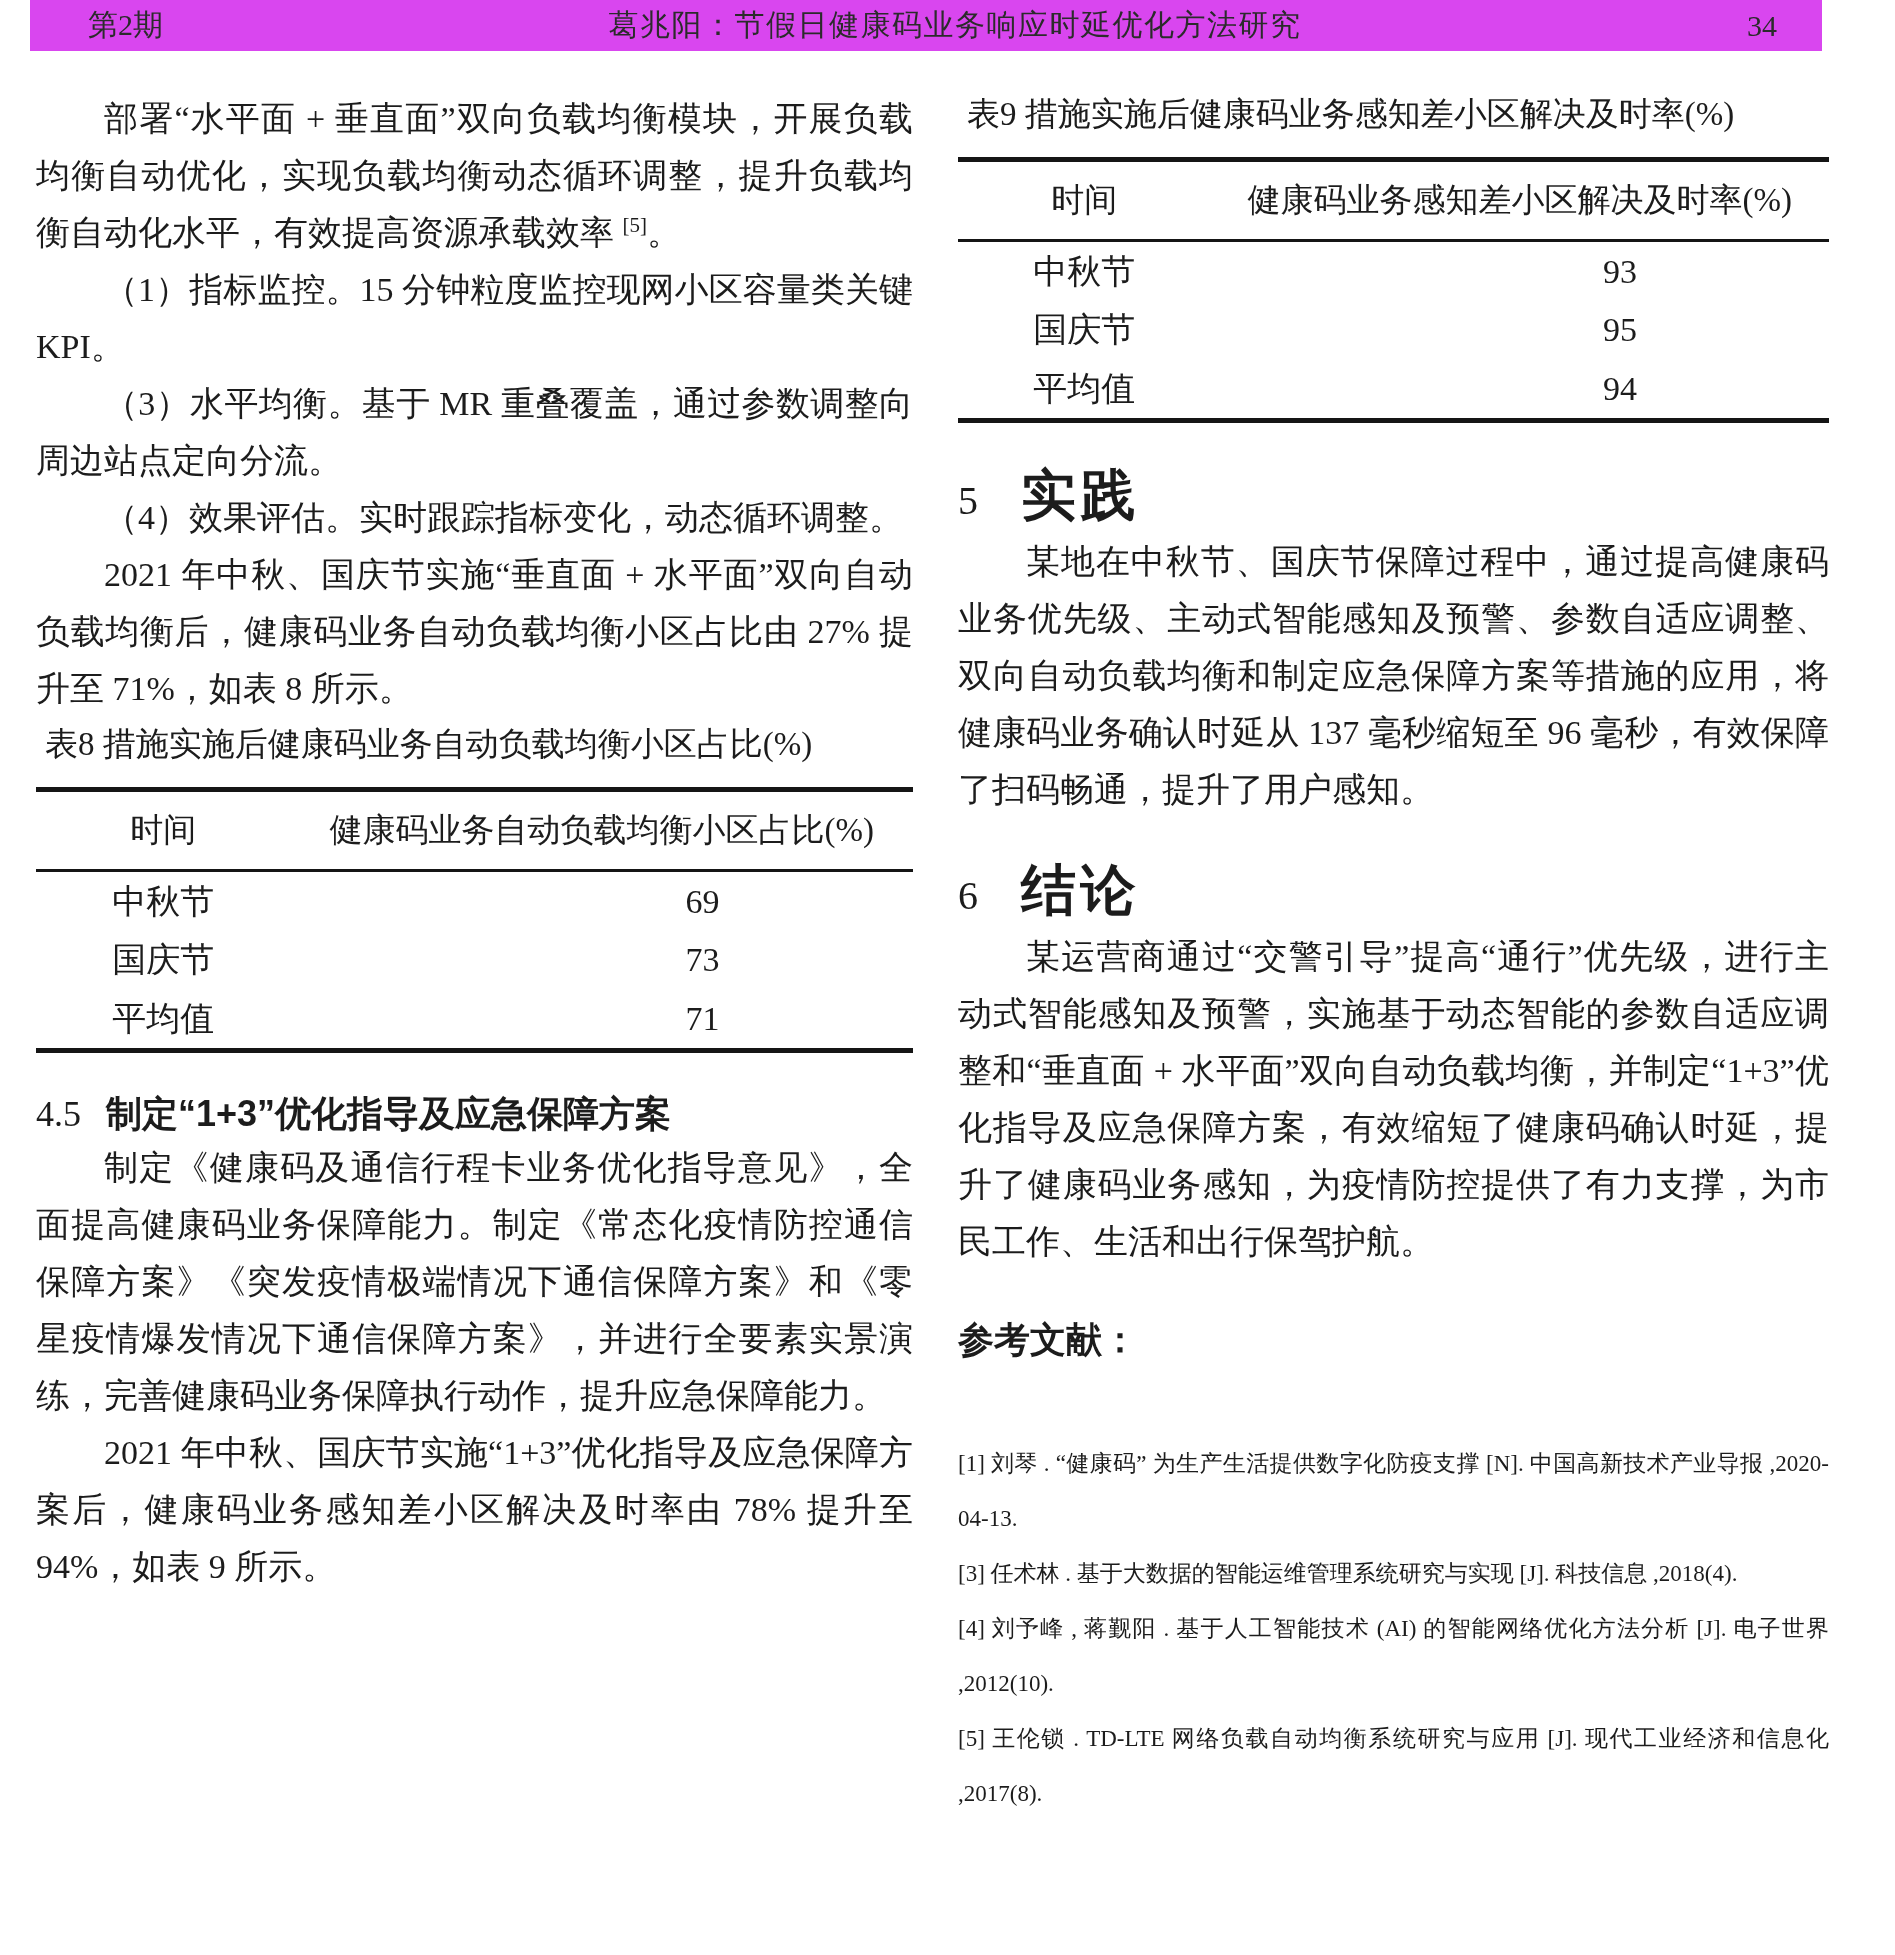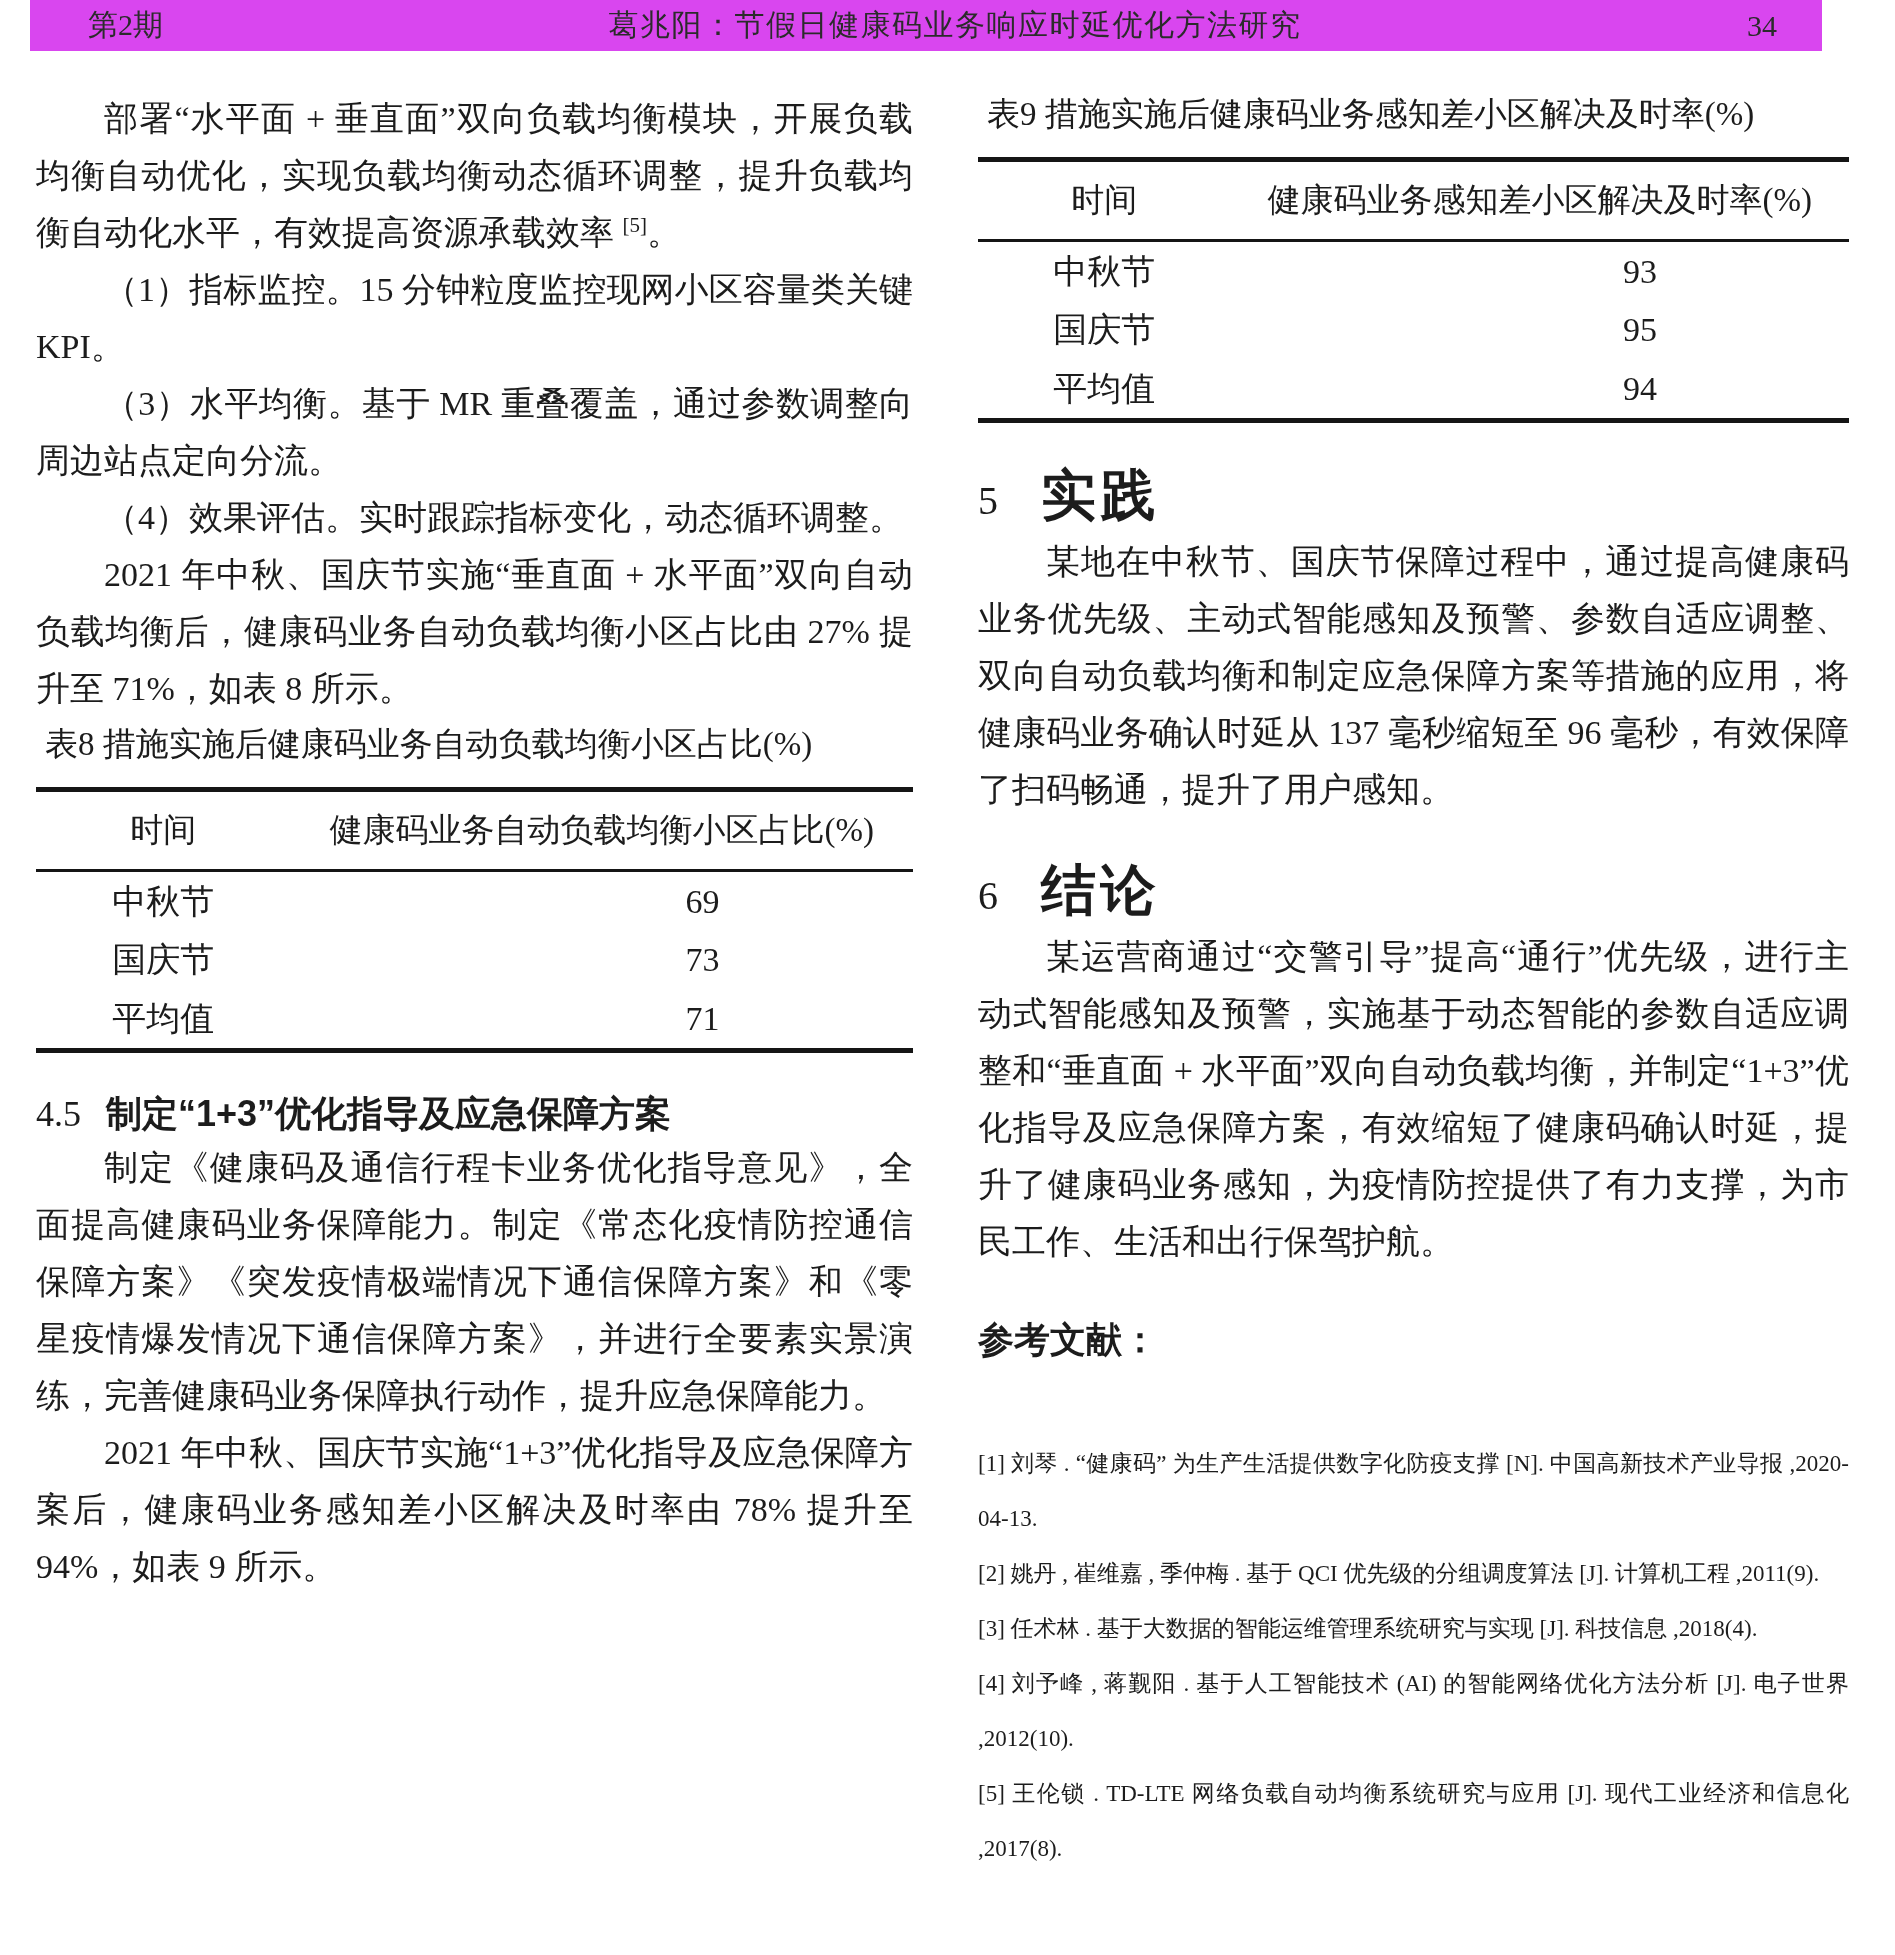--- a/index.html
+++ b/index.html
@@ -15,21 +15,21 @@
     padding:0 45px 0 58px; box-sizing:border-box;
     font-size:30px; color:#2b2b2b;
   }
   .runhead .issue { flex:0 0 auto; }
   .runhead .rtitle { flex:1 1 auto; text-align:center; letter-spacing:1.5px; }
   .runhead .pagenum { flex:0 0 auto; }
 
   
   .content { position:absolute; left:36px; top:81px; width:1824px; display:flex; gap:45px; }
   .col-l { width:877px; padding-top:9px; }
-  .col-r { width:871px; padding-top:6px;margin-left:20px; }
+  .col-r { width:871px; padding-top:6px; }
 
   p.body {
     margin:0; font-size:34px; line-height:57px;
     text-align:justify; text-justify:inter-ideograph; text-indent:2em;
   }
   sup.refmark { font-size:21px; vertical-align:super; line-height:0; }
 
   
   .cap { margin:6px 0 0 0; padding-left:9px; font-size:33px; line-height:42px; text-align:left; }
   .tbl { margin-top:22px; border-top:5.2px solid #151515; border-bottom:5.2px solid #151515; }
@@ -131,21 +131,20 @@
 
       <div class="sech">
         <span class="num">6</span>
         <span class="txt">结论</span>
       </div>
       <p class="body para-after-h">某运营商通过“交警引导”提高“通行”优先级，进行主动式智能感知及预警，实施基于动态智能的参数自适应调整和“垂直面 + 水平面”双向自动负载均衡，并制定“1+3”优化指导及应急保障方案，有效缩短了健康码确认时延，提升了健康码业务感知，为疫情防控提供了有力支撑，为市民工作、生活和出行保驾护航。</p>
 
       <div class="refh">参考文献：</div>
       <div class="refs">
         <p class="ref">[1] 刘琴 . “健康码” 为生产生活提供数字化防疫支撑 [N]. 中国高新技术产业导报 ,2020-04-13.</p>
-        <p class="ref">[2] 姚丹 , 崔维嘉 , 季仲梅 . 基于 QCI 优先级的分组调度算法 [J]. 计算机工程 ,2011(9).</p>
         <p class="ref">[3] 任术林 . 基于大数据的智能运维管理系统研究与实现 [J]. 科技信息 ,2018(4).</p>
         <p class="ref">[4] 刘予峰 , 蒋觐阳 . 基于人工智能技术 (AI) 的智能网络优化方法分析 [J]. 电子世界 ,2012(10).</p>
         <p class="ref">[5] 王伦锁 . TD-LTE 网络负载自动均衡系统研究与应用 [J]. 现代工业经济和信息化 ,2017(8).</p>
       </div>
     </div>
 
   </div>
 </div>
 
 

